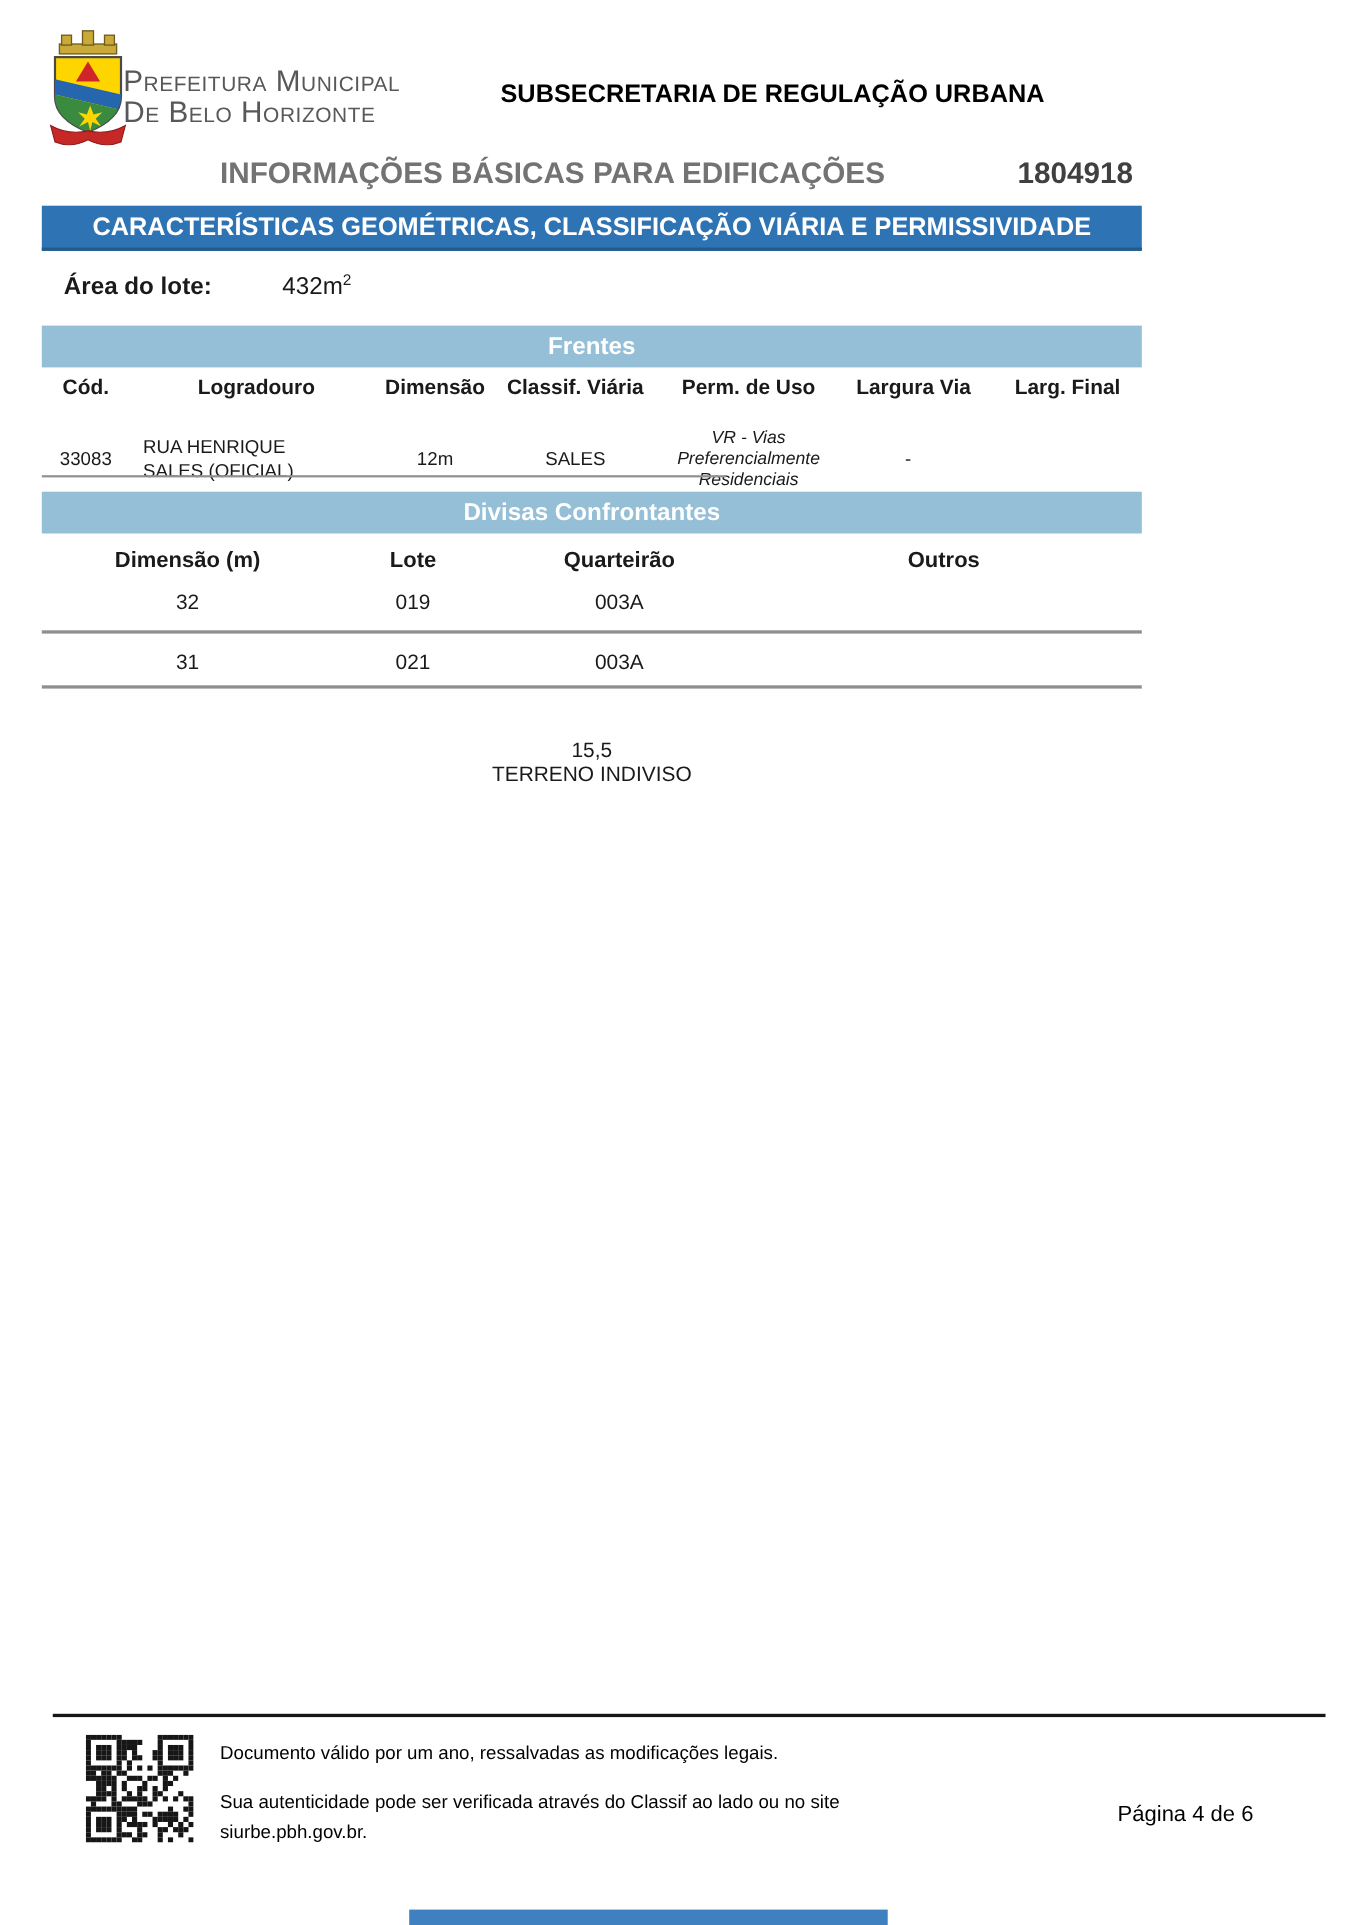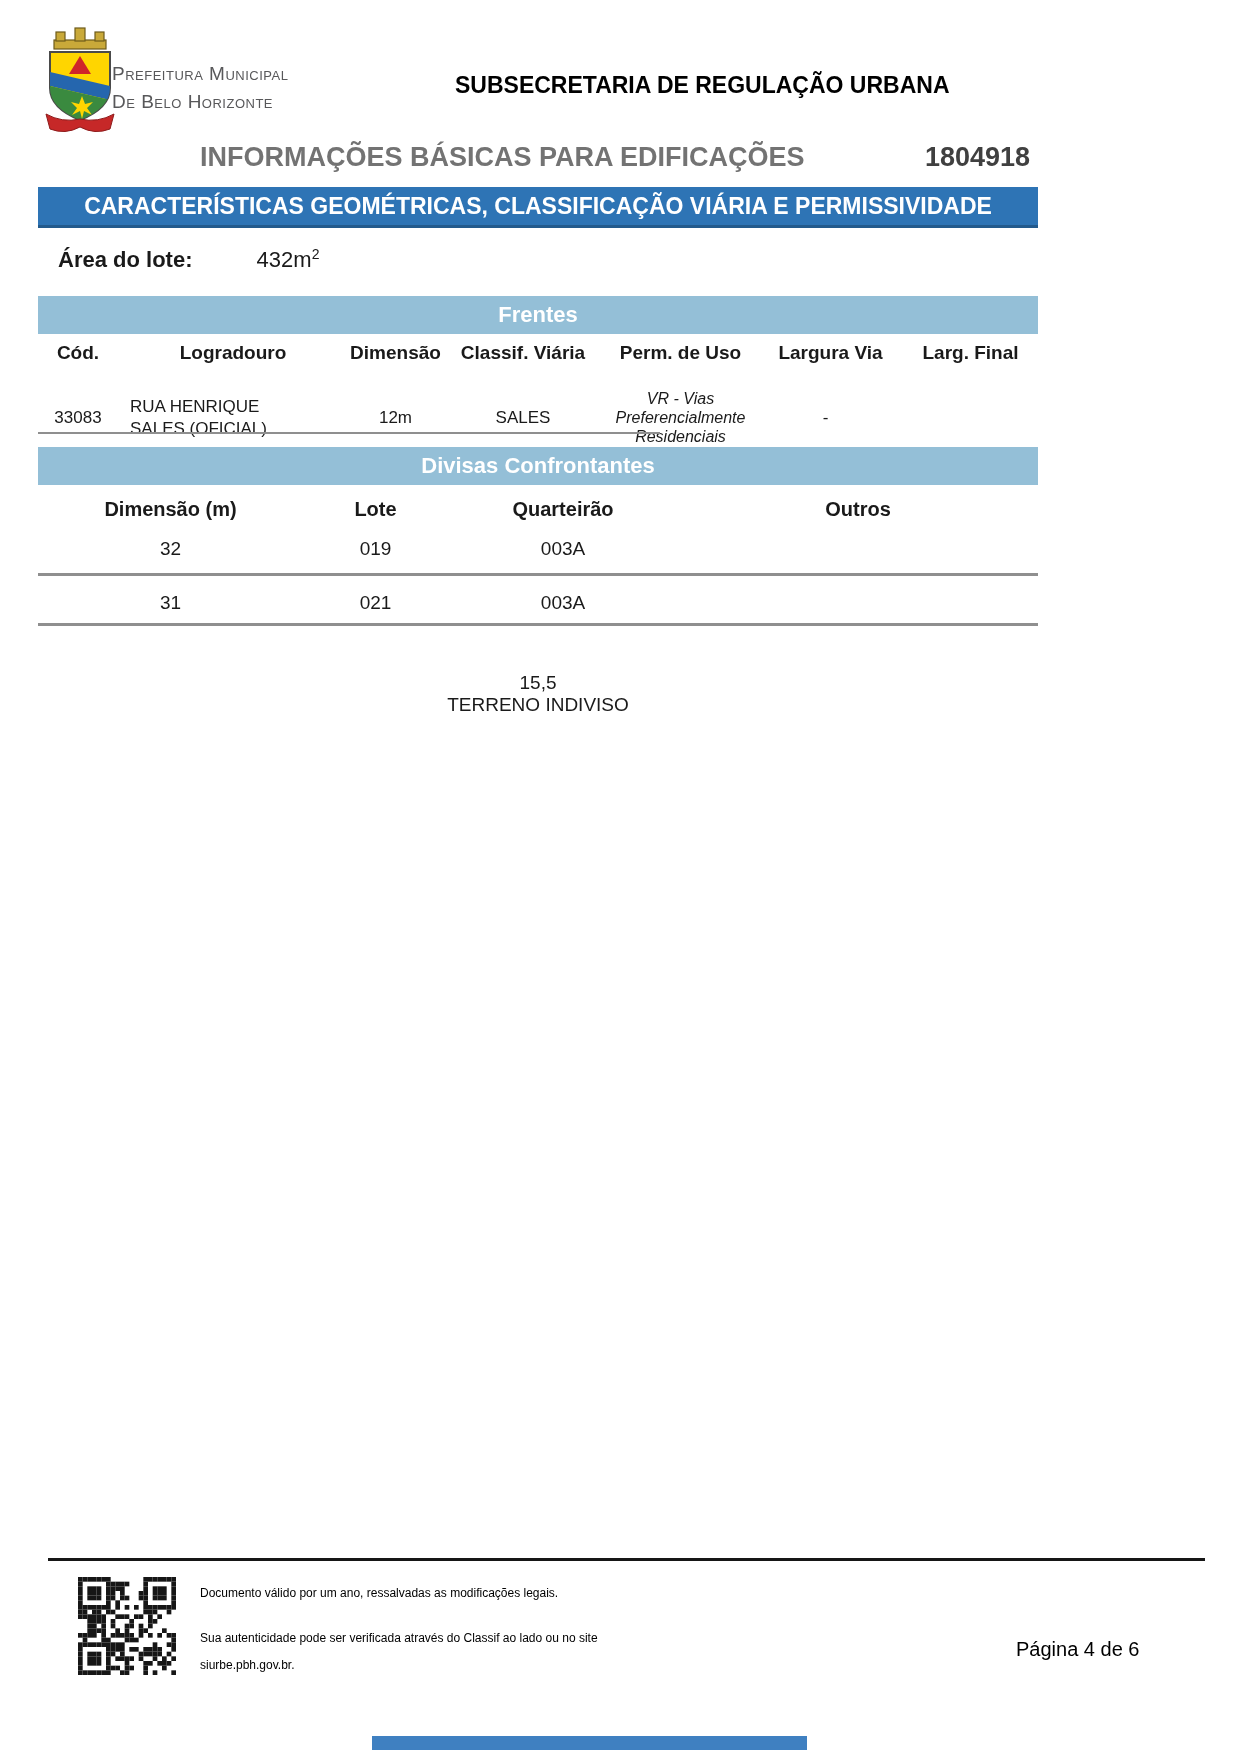--- a/index.html
+++ b/index.html
@@ -19,21 +19,21 @@
     background:#ffffff;
     font-family:"Liberation Sans",sans-serif;
     color:var(--text);
     overflow:hidden;
   }
   
   .coat{position:absolute;left:38px;top:26px;width:84px;height:108px;}
   .logo-text{
     position:absolute;left:112px;top:60px;
     font-variant:small-caps;
-    font-size:19px;line-height:28px;
+    font-size:27px;line-height:28px;
     color:var(--logo-gray);
     letter-spacing:.5px;
   }
   .department{
     position:absolute;left:455px;top:72px;width:500px;
     font-size:23px;font-weight:bold;color:#000;
   }
   .doc-title{position:absolute;left:0;top:142px;width:1240px;height:34px;}
   .doc-title .t{position:absolute;left:200px;font-size:27px;font-weight:bold;color:#737373;}
   .doc-title .n{position:absolute;left:925px;font-size:27px;font-weight:bold;color:#404040;}
@@ -89,21 +89,21 @@
   .drow2{top:592px;}
   .drow3{top:672px;flex-direction:column;}
   
   .hline{position:absolute;background:var(--line-gray);}
   .line-frentes{left:38px;top:432px;width:622px;height:2px;}
   .line-div1{left:38px;top:573px;width:1000px;height:3px;}
   .line-div2{left:38px;top:623px;width:1000px;height:3px;}
   
   .footer-rule{position:absolute;left:48px;top:1558px;width:1157px;height:3px;background:#161616;}
   .qr{position:absolute;left:78px;top:1577px;width:98px;height:98px;}
-  .footer-text{position:absolute;left:200px;top:1580px;width:720px;font-size:12px;line-height:27px;color:#000;}
+  .footer-text{position:absolute;left:200px;top:1580px;width:720px;font-size:17px;line-height:27px;color:#000;}
   .footer-text .p2{margin-top:18px;}
   .page-number{position:absolute;left:1016px;top:1638px;font-size:20px;color:#000;}
   .bottom-strip{position:absolute;left:372px;top:1736px;width:435px;height:14px;background:var(--bottom-bar);}
 </style>
 </head>
 <body>
 
 <div class="page">
 
   <svg class="coat" viewBox="0 0 84 108" xmlns="http://www.w3.org/2000/svg">

